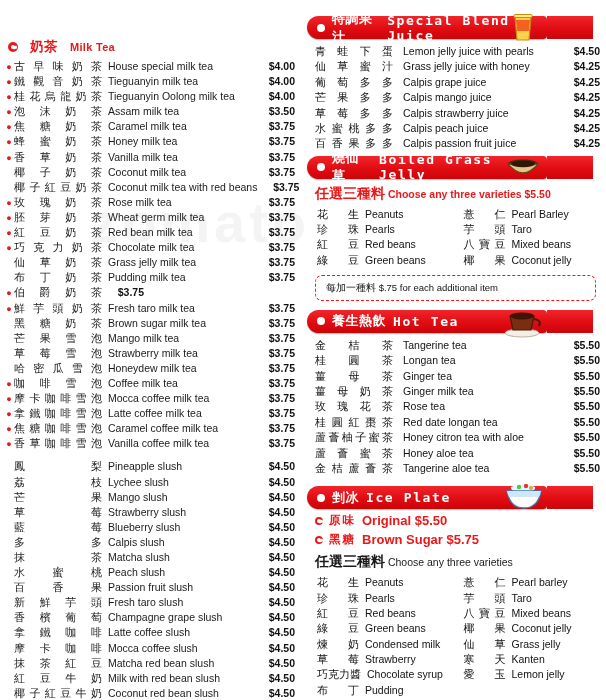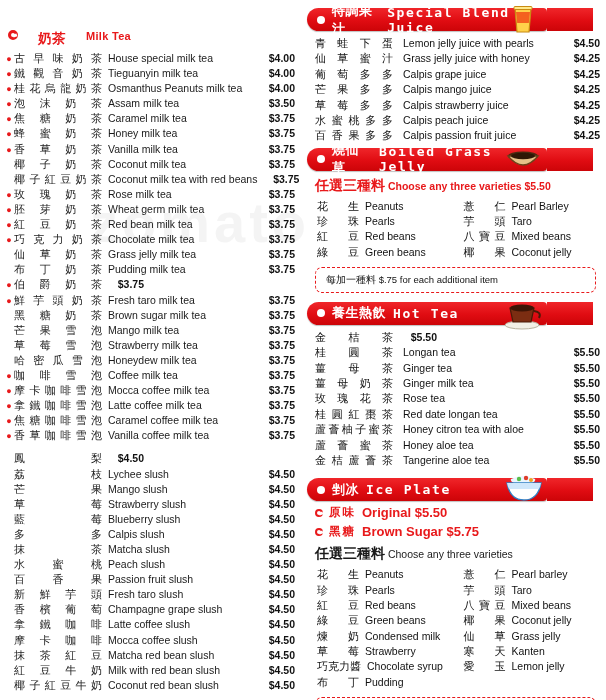--- a/index.html
+++ b/index.html
@@ -6,27 +6,27 @@
   html, body { margin:0; padding:0; }
   body {
     width: 606px; height: 700px;
     background: #ffffff;
     font-family: "Liberation Sans", "DejaVu Sans", sans-serif;
     color: #111;
     overflow: hidden;
     position: relative;
   }
   .page { position:relative; width:606px; height:700px; }
-  .col { position:absolute; top:8px; width:303px; height:632px; }
+  .col { position:absolute; top:16px; width:303px; height:632px; }
   .col-left { left:0; padding: 22px 6px 0 4px; }
   .col-right { left:303px; padding: 0 4px 0 4px; }
 
   
   .sec-head-plain {
-    display:flex; align-items:flex-start; gap:20px;
+    display:flex; align-items:center; gap:12px;
     margin: 0 0 3px 4px;
   }
   .sec-head-plain .cn {
     color:#e8191b; font-size:13.5px; font-weight:bold; letter-spacing:0.5px;
   }
   .sec-head-plain .en {
     color:#e8191b; font-size:11px; font-weight:bold; letter-spacing:0.3px;
   }
   .ring {
     width:10px; height:10px; border-radius:50%;
@@ -200,21 +200,21 @@
           <li class="row">
             <span class="bullet">●</span>
             <span class="cn-name">
               <span>桂</span>
               <span>花</span>
               <span>烏</span>
               <span>龍</span>
               <span>奶</span>
               <span>茶</span>
             </span>
-            <span class="en-name">Osmanthus Peanuts milk tea</span>
+            <span class="en-name">Tieguanyin Oolong milk tea</span>
             <span class="price">$4.00</span>
           </li>
           <li class="row">
             <span class="bullet">●</span>
             <span class="cn-name">
               <span>泡</span>
               <span>沫</span>
               <span>奶</span>
               <span>茶</span>
             </span>
@@ -476,20 +476,21 @@
             <span class="price">$3.75</span>
           </li>
         </ul>
         <ul class="items">
           <li class="row">
             <span class="bullet off">●</span>
             <span class="cn-name">
               <span>鳳</span>
               <span>梨</span>
             </span>
+            <span class="en-name">Pineapple slush</span>
             <span class="price">$4.50</span>
           </li>
           <li class="row">
             <span class="bullet off">●</span>
             <span class="cn-name">
               <span>荔</span>
               <span>枝</span>
             </span>
             <span class="en-name">Lychee slush</span>
             <span class="price">$4.50</span>
@@ -826,20 +827,21 @@
           <path d="M33 13 q8 1 5 7" fill="none" stroke="#4a1a07" stroke-width="2"></path>
         </svg>
       </div>
       <ul class="r-items" id="hottea-items">
           <li class="r-row">
             <span class="r-cn">
               <span>金</span>
               <span>桔</span>
               <span>茶</span>
             </span>
+            <span class="r-en">Tangerine tea</span>
             <span class="r-price">$5.50</span>
           </li>
           <li class="r-row">
             <span class="r-cn">
               <span>桂</span>
               <span>圓</span>
               <span>茶</span>
             </span>
             <span class="r-en">Longan tea</span>
             <span class="r-price">$5.50</span>

